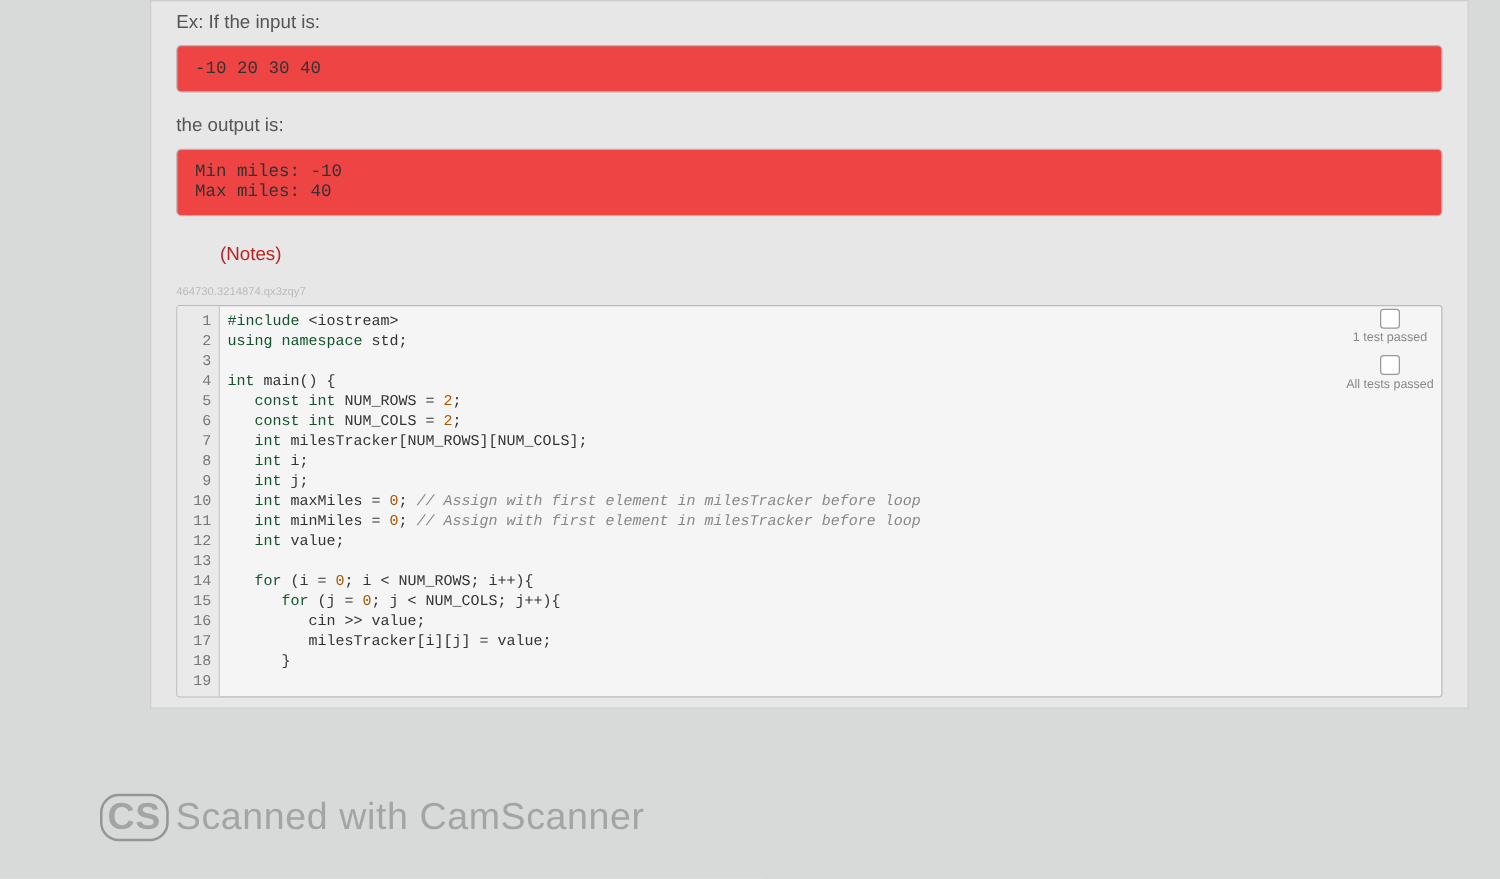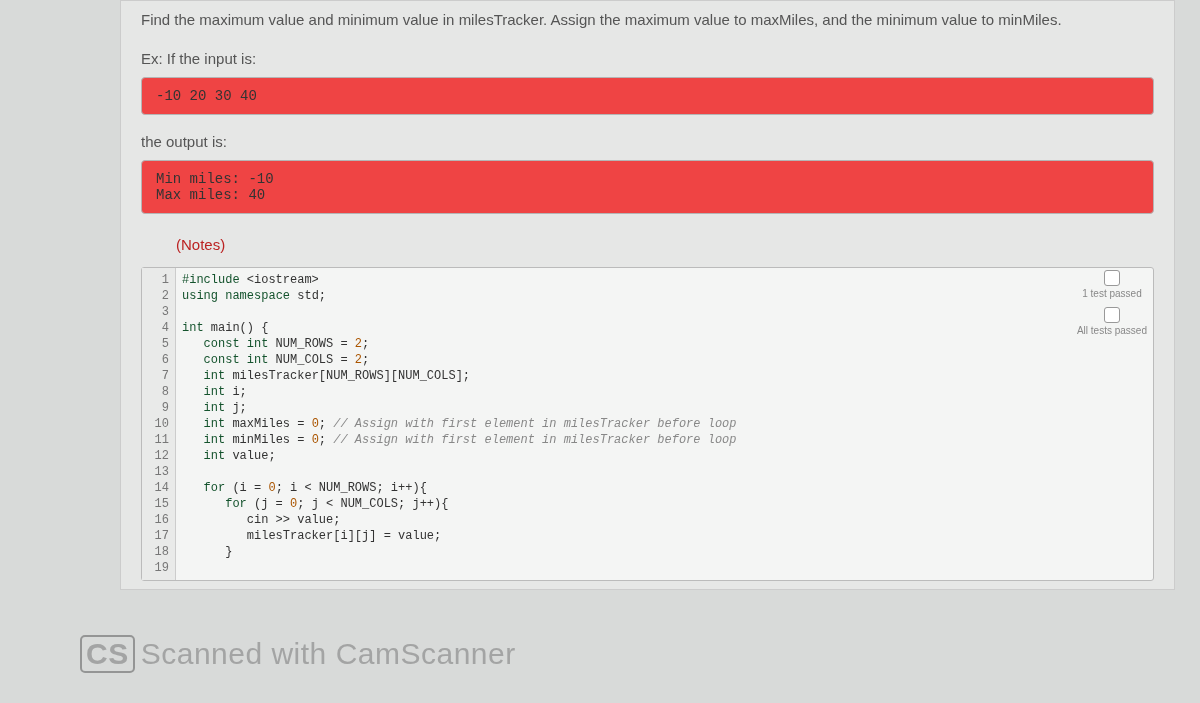--- a/index.html
+++ b/index.html
@@ -122,45 +122,45 @@
     font-size: 30px;
     color: rgba(120,120,120,0.55);
     font-weight: 400;
     pointer-events: none;
     letter-spacing: 0.5px;
     font-family: Arial, sans-serif;
   }
   .watermark .cs-badge {
     display: inline-block;
     border: 2px solid rgba(120,120,120,0.7);
-    border-radius: 5px;
+    border-radius: 15px;
     padding: 0 4px;
     font-weight: bold;
     margin-right: 6px;
   }
 </style>
 </head>
 <body>
 
 <div class="page-container">
 
-  <div class="instruction">Find the maximum value and minimum value in milesTracker. Assign the maximum value to maxMiles, and the minimum value to minMiles.</div>
 
   <div class="ex-label">Ex: If the input is:</div>
 
   <div class="code-block">-10 20 30 40</div>
 
   <div class="output-label">the output is:</div>
 
   <div class="code-block">Min miles: -10
 Max miles: 40</div>
 
   <div class="notes">(Notes)</div>
 
 
+  <div class="small-id">464730.3214874.qx3zqy7</div>
 
   <div class="editor-wrap">
     <div class="gutter">
       <div>1</div>
       <div>2</div>
       <div>3</div>
       <div>4</div>
       <div>5</div>
       <div>6</div>
       <div>7</div>

